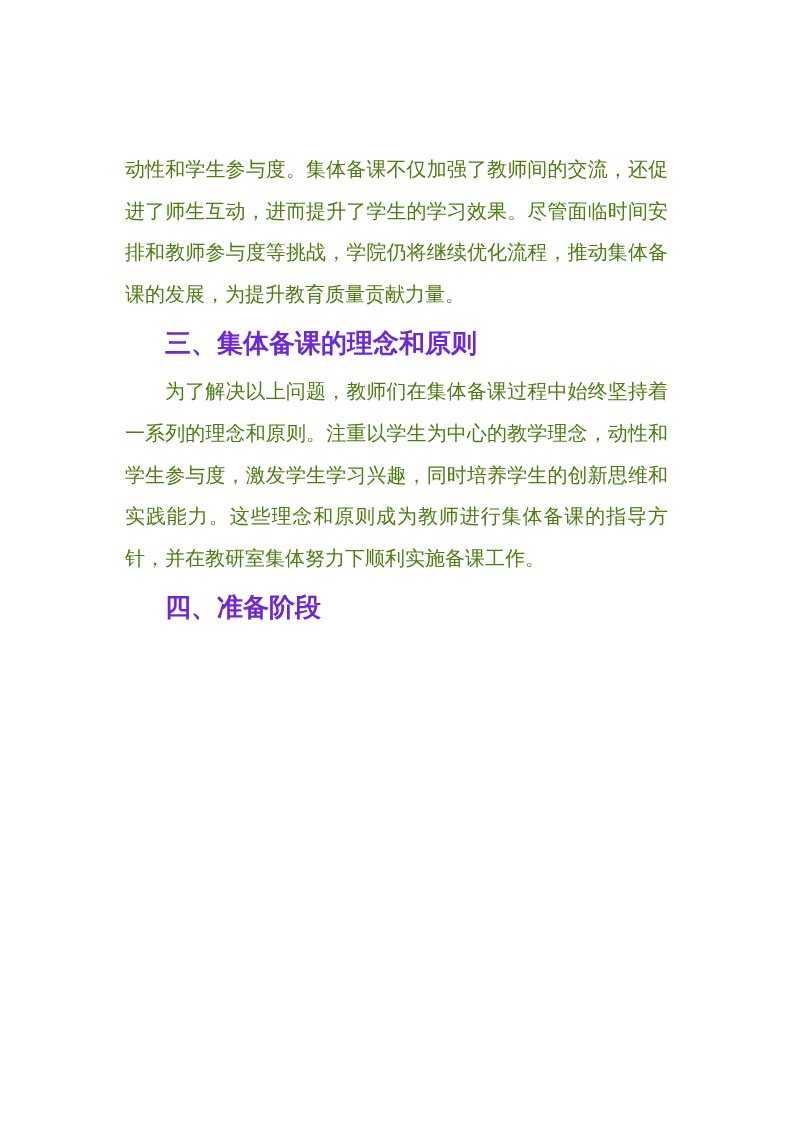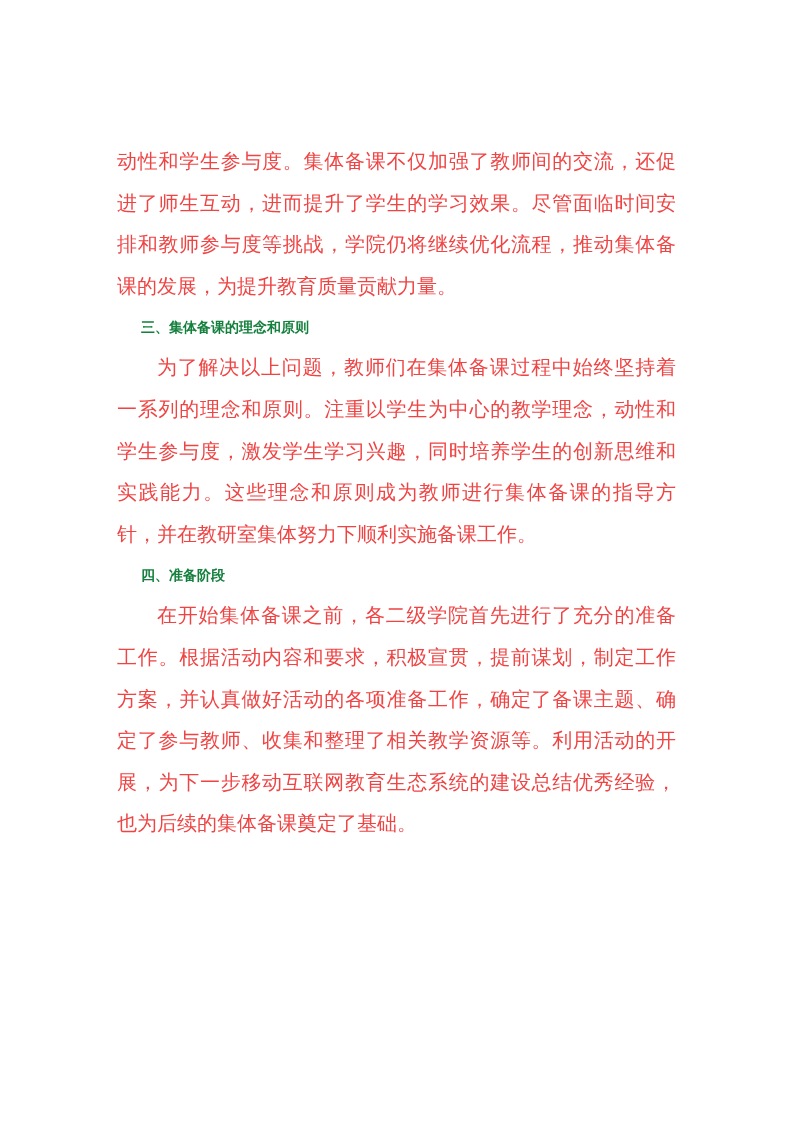--- a/index.html
+++ b/index.html
@@ -15,54 +15,53 @@
     overflow: hidden;
     font-family: "Liberation Serif", serif;
   }
   .content {
     position: absolute;
     left: 113px;
     top: 137px;
     width: 567px;
   }
   .para {
-    margin: 4px;
+    margin: 12px;
     font-size: 20px;
     line-height: 41.6px;
-    color: #ef4444;
+    color: #4d7c0f;
     text-align: justify;
     text-justify: inter-ideograph;
     text-indent: 2em;
     font-weight: 400;
   }
   .para.no-indent {
     text-indent: 0;
   }
   .heading {
     margin: 0;
-    font-size: 14px;
+    font-size: 26px;
     line-height: 32px;
     font-weight: 700;
-    color: #15803d;
+    color: #6d28d9;
     text-indent: 2em;
     font-family: "Liberation Sans", sans-serif;
   }
 </style>
 </head>
 <body>
 
 <div class="page">
   <div class="content">
 
     <p class="para no-indent">动性和学生参与度。集体备课不仅加强了教师间的交流，还促进了师生互动，进而提升了学生的学习效果。尽管面临时间安排和教师参与度等挑战，学院仍将继续优化流程，推动集体备课的发展，为提升教育质量贡献力量。</p>
 
     <h2 class="heading">三、集体备课的理念和原则</h2>
 
     <p class="para">为了解决以上问题，教师们在集体备课过程中始终坚持着一系列的理念和原则。注重以学生为中心的教学理念，动性和学生参与度，激发学生学习兴趣，同时培养学生的创新思维和实践能力。这些理念和原则成为教师进行集体备课的指导方针，并在教研室集体努力下顺利实施备课工作。</p>
 
     <h2 class="heading">四、准备阶段</h2>
 
-    <p class="para">在开始集体备课之前，各二级学院首先进行了充分的准备工作。根据活动内容和要求，积极宣贯，提前谋划，制定工作方案，并认真做好活动的各项准备工作，确定了备课主题、确定了参与教师、收集和整理了相关教学资源等。利用活动的开展，为下一步移动互联网教育生态系统的建设总结优秀经验，也为后续的集体备课奠定了基础。</p>
 
 
 
   </div>
 </div>
 
 </body></html>

